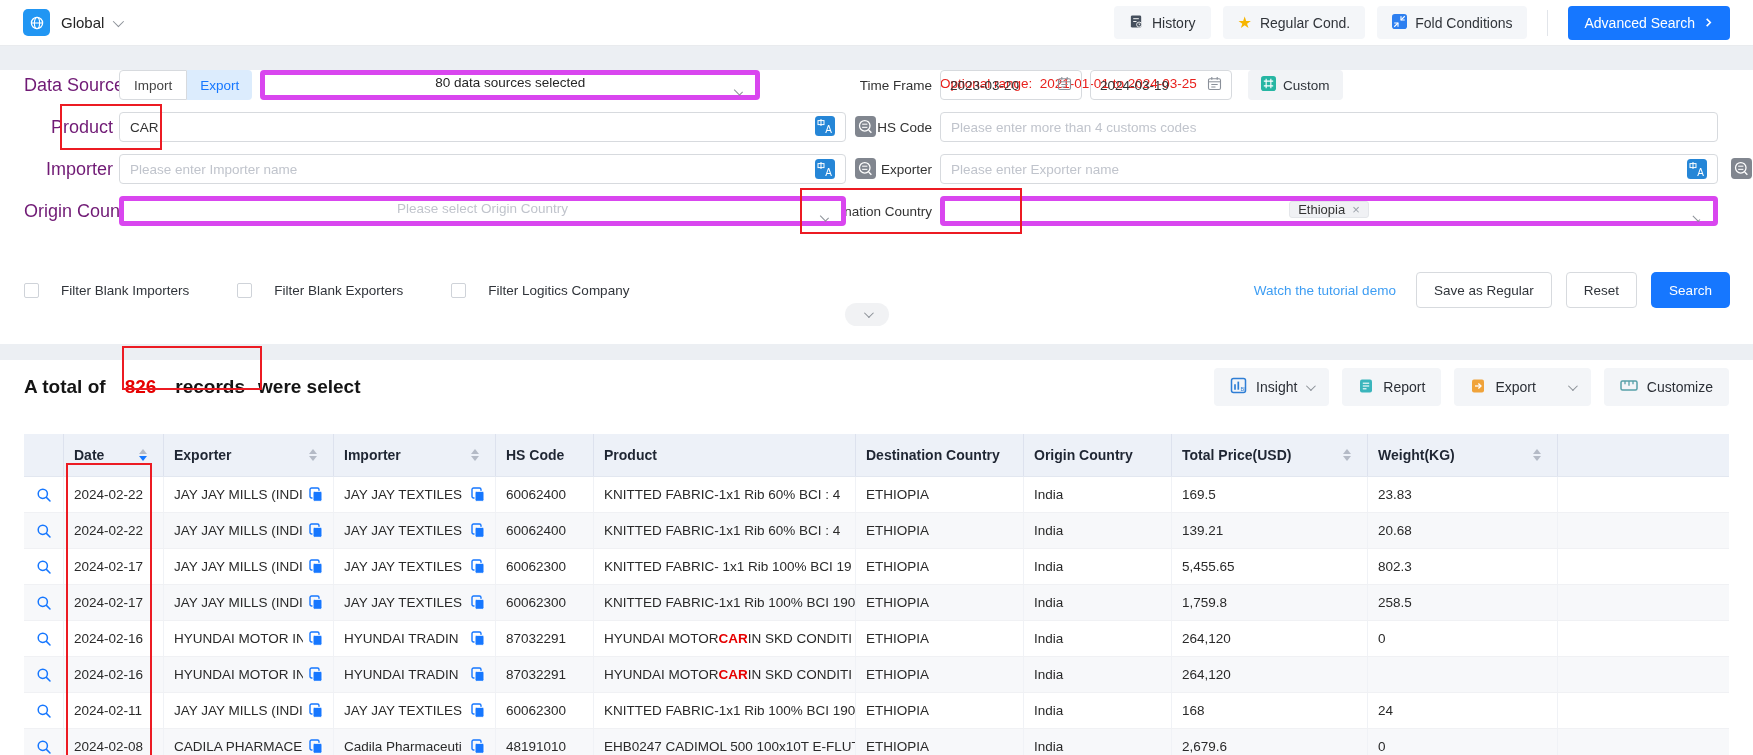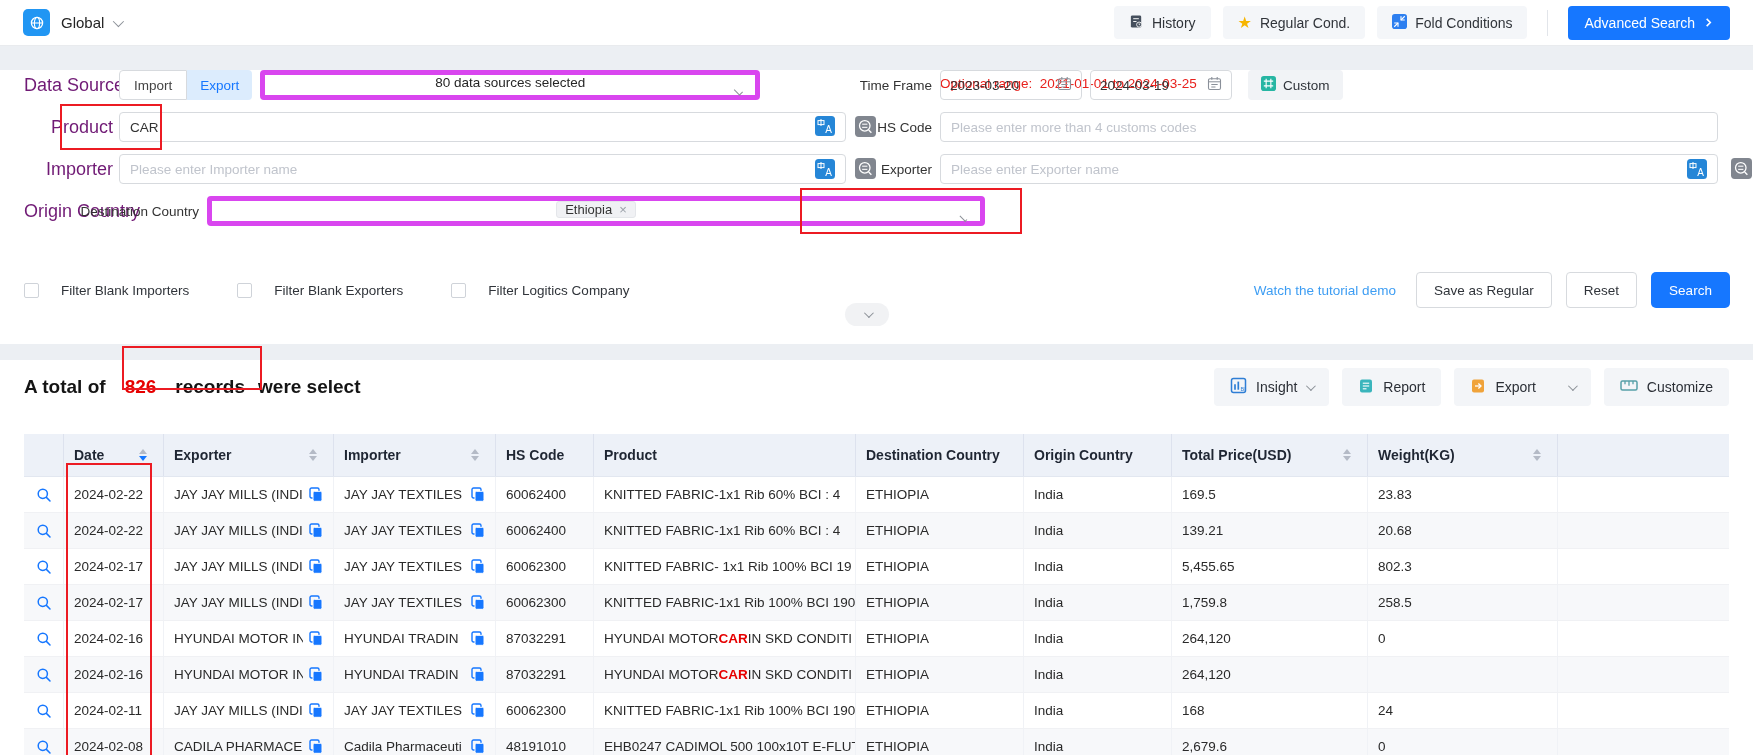--- a/index.html
+++ b/index.html
@@ -270,20 +270,26 @@
               <circle cx="9.3" cy="9.3" r="5" fill="none" stroke="#fff" stroke-width="1.2"></circle>
               <line x1="6.8" y1="7.8" x2="11.8" y2="7.8" stroke="#fff" stroke-width="1"></line>
               <line x1="6.8" y1="10.8" x2="11.8" y2="10.8" stroke="#fff" stroke-width="1"></line>
               <line x1="13" y1="13.3" x2="15.6" y2="15.9" stroke="#fff" stroke-width="1.3"></line>
             </svg></span>
       </div>
     </div>
 
     <div class="frow">
       <span class="lbl-l">Origin Country</span>
+      <div class="fld-l">
+        <div class="selectbox" style="width:100%;">
+          <span class="placeholder">Please select Origin Country</span>
+          <span class="chev"></span>
+        </div>
+      </div>
       <span class="lbl-r">Destination Country</span>
       <div class="fld-r">
         <div class="selectbox" style="width:100%;">
           <span class="tag">
             <span>Ethiopia</span>
             <span class="x">×</span>
           </span>
           <span class="chev"></span>
         </div>
       </div>

